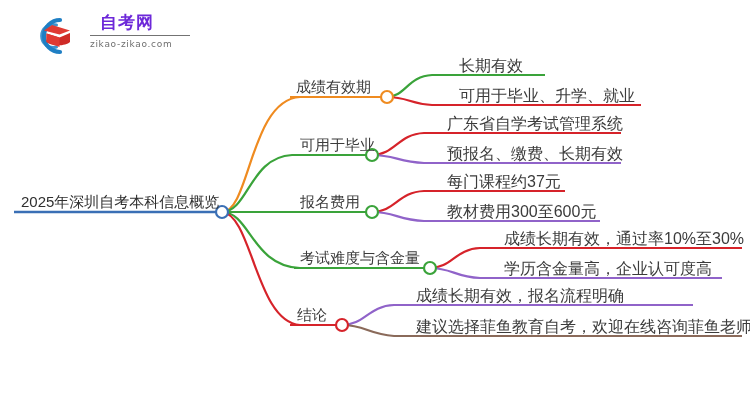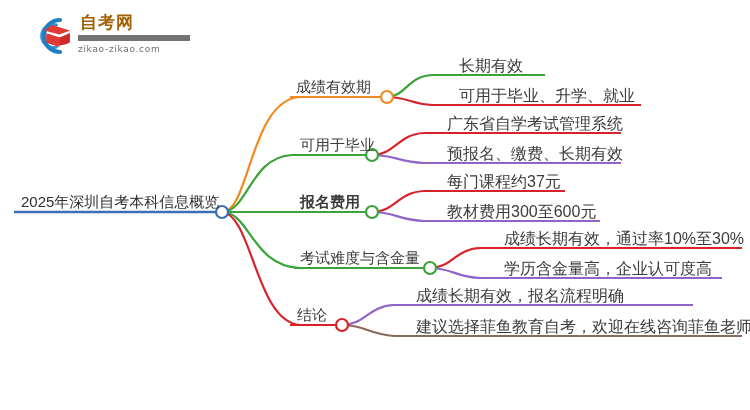--- a/index.html
+++ b/index.html
@@ -40,34 +40,36 @@
   }
   .logo-text-wrap {
     position: absolute;
     left: 48px;
     top: 0px;
     width: 112px;
   }
   .logo-title {
     font-size: 17px;
     font-weight: bold;
-    color: #a16207;
+    color: #6d28d9;
     letter-spacing: 1px;
     line-height: 22px;
     padding-left: 2px;
+    margin-left: 20px;
   }
   .logo-sub {
     font-size: 9px;
     color: #6f6f6f;
     letter-spacing: 0.7px;
     line-height: 12px;
-    border-top: 6px solid #737373;
+    border-top: 1px solid #737373;
     padding-top: 2px;
     margin-top: 1px;
     font-family: "DejaVu Sans", sans-serif;
+    margin-left: 12px;
   }
 
   
   .node-label {
     position: absolute;
     white-space: nowrap;
     color: #3b3b3b;
     line-height: 1.05;
     padding: 0 3px 2px 3px;
   }
@@ -153,21 +155,21 @@
 <div class="node-label node-root" style="left:18px; top:194px;">2025年深圳自考本科信息概览</div>
 
 <div class="node-label node-l1" style="left:293px; top:79px;">成绩有效期</div>
 <div class="node-label node-l2" style="left:456px; top:58px;">长期有效</div>
 <div class="node-label node-l2" style="left:456px; top:88px;">可用于毕业、升学、就业</div>
 
 <div class="node-label node-l1" style="left:297px; top:137px;">可用于毕业</div>
 <div class="node-label node-l2" style="left:444px; top:116px;">广东省自学考试管理系统</div>
 <div class="node-label node-l2" style="left:444px; top:146px;">预报名、缴费、长期有效</div>
 
-<div class="node-label node-l1" style="left:297px; top:194px;font-weight:bold;">报名费用</div>
+<div class="node-label node-l1" style="left:297px; top:194px;">报名费用</div>
 <div class="node-label node-l2" style="left:444px; top:174px;">每门课程约37元</div>
 <div class="node-label node-l2" style="left:444px; top:204px;">教材费用300至600元</div>
 
 <div class="node-label node-l1" style="left:297px; top:250px;">考试难度与含金量</div>
 <div class="node-label node-l2" style="left:501px; top:231px;">成绩长期有效，通过率10%至30%</div>
 <div class="node-label node-l2" style="left:501px; top:261px;">学历含金量高，企业认可度高</div>
 
 <div class="node-label node-l1" style="left:294px; top:307px;">结论</div>
 <div class="node-label node-l2" style="left:413px; top:288px;">成绩长期有效，报名流程明确</div>
 <div class="node-label node-l2" style="left:413px; top:319px;">建议选择菲鱼教育自考，欢迎在线咨询菲鱼老师</div>

